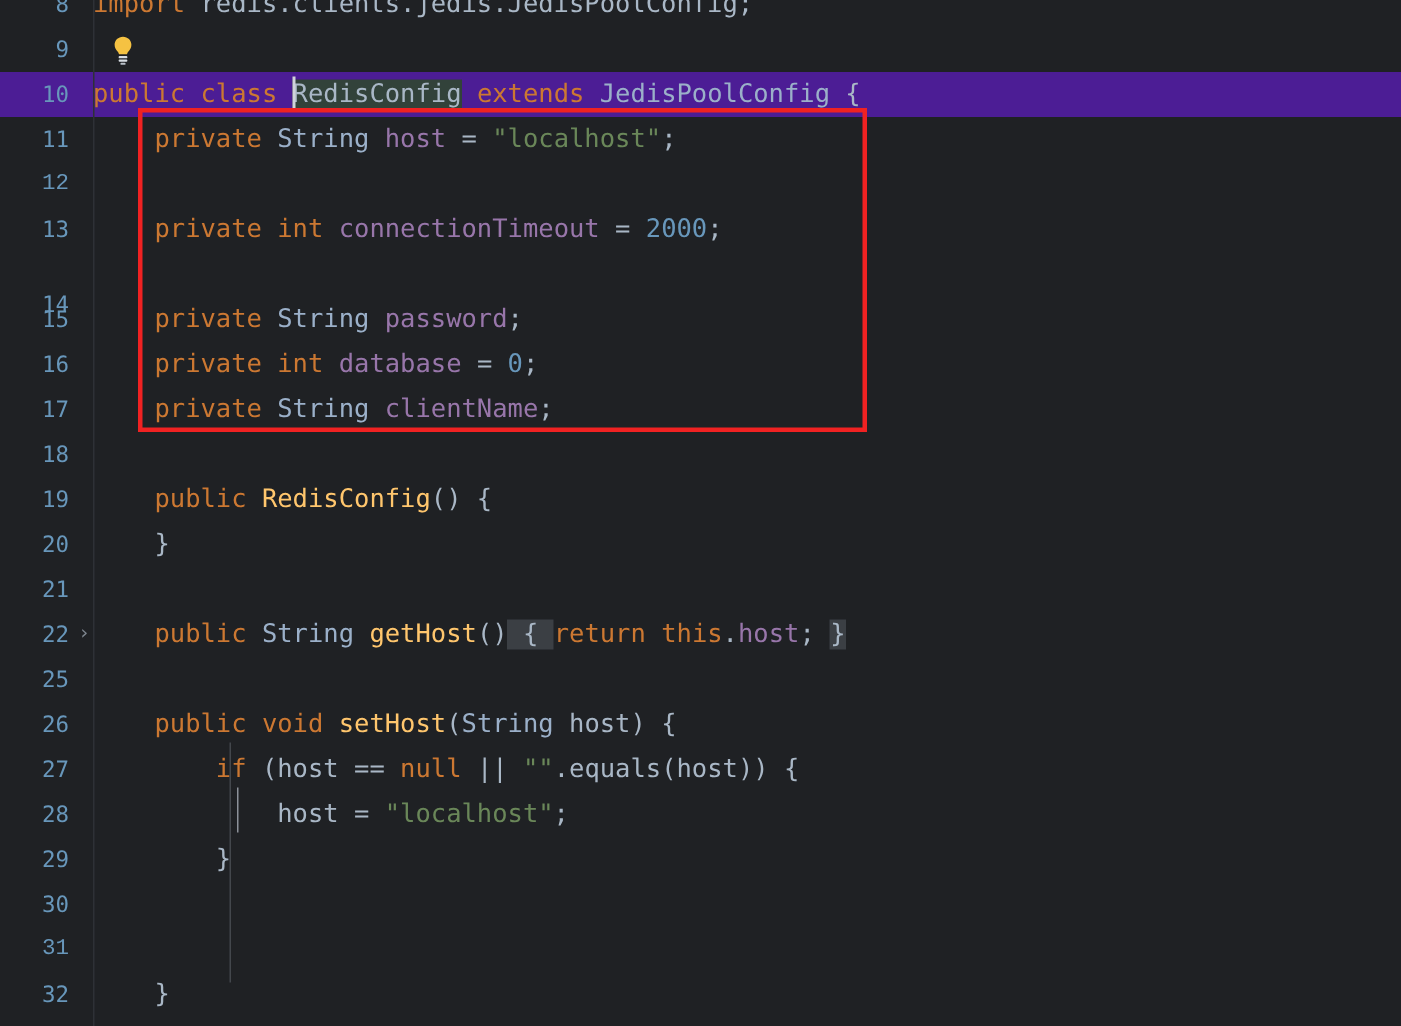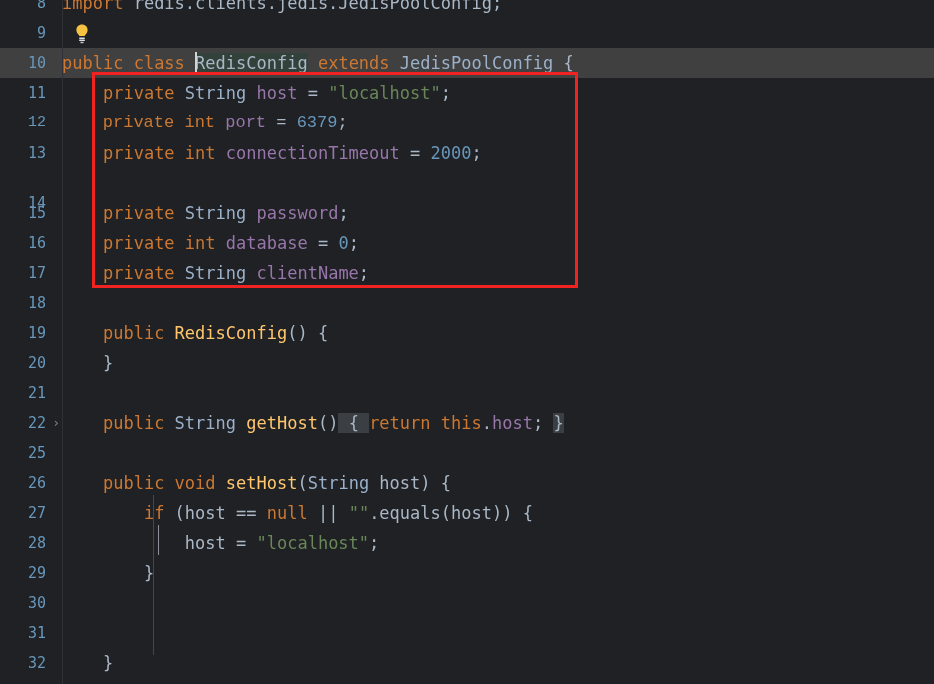--- a/index.html
+++ b/index.html
@@ -24,21 +24,21 @@
 
   
   .row {
     position: relative;
     height: 30px;
     line-height: 30px;
     white-space: pre;
     font-size: 17px;
   }
   .row.active {
-    background: #404040;
+    background: #4c1d95;
   }
 
   
   .gutter {
     position: absolute;
     left: 0;
     top: 0;
     width: 62px;
     height: 30px;
     text-align: right;
@@ -152,38 +152,38 @@
   <div id="rows" style="position: absolute; left: 0px; top: -12px; width: 934px;">
       <div class="row" style="top: 0px; position: absolute; width: 934px;"><div class="gutter"><span class="num">8</span></div><div class="code"><span class="kw">import </span><span class="pln">redis.clients.jedis.JedisPoolConfig;</span></div></div>
       <div class="row" style="top: 30px; position: absolute; width: 934px;"><div class="gutter"><span class="num">9</span></div><div class="code"></div><div class="bulb"><svg width="20" height="21" viewBox="0 0 20 21">
             <path d="M10 1.5c-3.2 0-5.6 2.4-5.6 5.4 0 2.1 1.1 3.4 2 4.5.5.6.8 1.1.9 1.7h5.4c.1-.6.4-1.1.9-1.7.9-1.1 2-2.4 2-4.5 0-3-2.4-5.4-5.6-5.4z" fill="#f5c242"></path>
             <rect x="7.1" y="14.4" width="5.8" height="1.5" rx="0.6" fill="#d8dde3"></rect>
             <rect x="7.1" y="16.6" width="5.8" height="1.5" rx="0.6" fill="#d8dde3"></rect>
             <rect x="8.3" y="18.8" width="3.4" height="1.4" rx="0.6" fill="#b9c0c8"></rect>
           </svg></div></div>
       <div class="row active" style="top: 60px; position: absolute; width: 934px;"><div class="gutter"><span class="num">10</span></div><div class="code"><span class="kw">public </span><span class="kw">class </span><span class="caret"></span><span class="cls sel">RedisConfig</span><span class="pln"> </span><span class="kw">extends </span><span class="typb">JedisPoolConfig</span><span class="pln"> {</span></div></div>
       <div class="row" style="top: 90px; position: absolute; width: 934px;"><div class="gutter"><span class="num">11</span></div><div class="code"><span class="pln">    </span><span class="kw">private </span><span class="typb">String </span><span class="fld">host</span><span class="pln"> = </span><span class="str">"localhost"</span><span class="pln">;</span></div></div>
-      <div class="row" style="top: 120px; position: absolute; width: 934px; font-family: Liberation Mono, monospace;"><div class="gutter"><span class="num">12</span></div><div class="code"><span class="pln">    </span><span class="kw">private </span><span class="kw">int </span><span class="fld">port</span><span class="pln"> = </span><span class="num">6379</span><span class="pln">;</span></div></div>
+      <div class="row" style="top: 120px; position: absolute; width: 934px; font-family: Liberation Mono, monospace;"><div class="gutter"><span class="num">12</span></div></div>
       <div class="row" style="top: 150px; position: absolute; width: 934px;"><div class="gutter"><span class="num">13</span></div><div class="code"><span class="pln">    </span><span class="kw">private </span><span class="kw">int </span><span class="fld">connectionTimeout</span><span class="pln"> = </span><span class="num">2000</span><span class="pln">;</span></div></div>
       <div class="row" style="top: 180px; position: absolute; width: 934px; margin-top: 20px;"><div class="gutter"><span class="num">14</span></div></div>
       <div class="row" style="top: 210px; position: absolute; width: 934px;"><div class="gutter"><span class="num">15</span></div><div class="code"><span class="pln">    </span><span class="kw">private </span><span class="typb">String </span><span class="fld">password</span><span class="pln">;</span></div></div>
       <div class="row" style="top: 240px; position: absolute; width: 934px;"><div class="gutter"><span class="num">16</span></div><div class="code"><span class="pln">    </span><span class="kw">private </span><span class="kw">int </span><span class="fld">database</span><span class="pln"> = </span><span class="num">0</span><span class="pln">;</span></div></div>
       <div class="row" style="top: 270px; position: absolute; width: 934px;"><div class="gutter"><span class="num">17</span></div><div class="code"><span class="pln">    </span><span class="kw">private </span><span class="typb">String </span><span class="fld">clientName</span><span class="pln">;</span></div></div>
       <div class="row" style="top: 300px; position: absolute; width: 934px;"><div class="gutter"><span class="num">18</span></div><div class="code"></div></div>
       <div class="row" style="top: 330px; position: absolute; width: 934px;"><div class="gutter"><span class="num">19</span></div><div class="code"><span class="pln">    </span><span class="kw">public </span><span class="mth">RedisConfig</span><span class="pln">() {</span></div></div>
       <div class="row" style="top: 360px; position: absolute; width: 934px;"><div class="gutter"><span class="num">20</span></div><div class="code"><span class="pln">    </span><span class="pln">}</span></div></div>
       <div class="row" style="top: 390px; position: absolute; width: 934px; padding-left: 37px;"><div class="gutter"><span class="num">21</span></div><div class="code"></div></div>
       <div class="row" style="top: 420px; position: absolute; width: 934px;"><div class="gutter"><span class="num">22</span><span class="fold">›</span></div><div class="code"><span class="pln">    </span><span class="kw">public </span><span class="typb">String </span><span class="mth">getHost</span><span class="pln">()</span><span class="brace"> { </span><span class="kw">return </span><span class="kw">this</span><span class="pln">.</span><span class="fld">host</span><span class="pln">; </span><span class="brace">}</span></div></div>
       <div class="row" style="top: 450px; position: absolute; width: 934px;"><div class="gutter"><span class="num">25</span></div><div class="code"></div></div>
       <div class="row" style="top: 480px; position: absolute; width: 934px;"><div class="gutter"><span class="num">26</span></div><div class="code"><span class="pln">    </span><span class="kw">public </span><span class="kw">void </span><span class="mth">setHost</span><span class="pln">(</span><span class="typb">String </span><span class="pln">host</span><span class="pln">) {</span></div></div>
       <div class="row" style="top: 510px; position: absolute; width: 934px;"><div class="gutter"><span class="num">27</span></div><div class="code"><span class="pln">        </span><span class="kw">if </span><span class="pln">(host == </span><span class="kw">null</span><span class="pln"> || </span><span class="str">""</span><span class="pln">.equals(host)) {</span></div></div>
       <div class="row" style="top: 540px; position: absolute; width: 934px;"><div class="gutter"><span class="num">28</span></div><div class="code"><span class="pln">            </span><span class="pln">host = </span><span class="str">"localhost"</span><span class="pln">;</span></div></div>
       <div class="row" style="top: 570px; position: absolute; width: 934px;"><div class="gutter"><span class="num">29</span></div><div class="code"><span class="pln">        </span><span class="pln">}</span></div></div>
       <div class="row" style="top: 600px; position: absolute; width: 934px;"><div class="gutter"><span class="num">30</span></div><div class="code"></div></div>
-      <div class="row" style="top: 630px; position: absolute; width: 934px;"><div class="gutter"><span class="num">31</span></div></div>
+      <div class="row" style="top: 630px; position: absolute; width: 934px; font-family: Liberation Mono, monospace;"><div class="gutter"><span class="num">31</span></div></div>
       <div class="row" style="top: 660px; position: absolute; width: 934px;"><div class="gutter"><span class="num">32</span></div><div class="code"><span class="pln">    </span><span class="pln">}</span></div></div>
     </div>
 
   <div id="gutter-rule"></div>
 
   <div id="guides">
       <div class="iguide" style="left: 153px; top: 495px; height: 160px;"></div>
       <div class="iguide activeg" style="left: 158px; top: 525px; height: 30px;"></div>
     </div>
 

